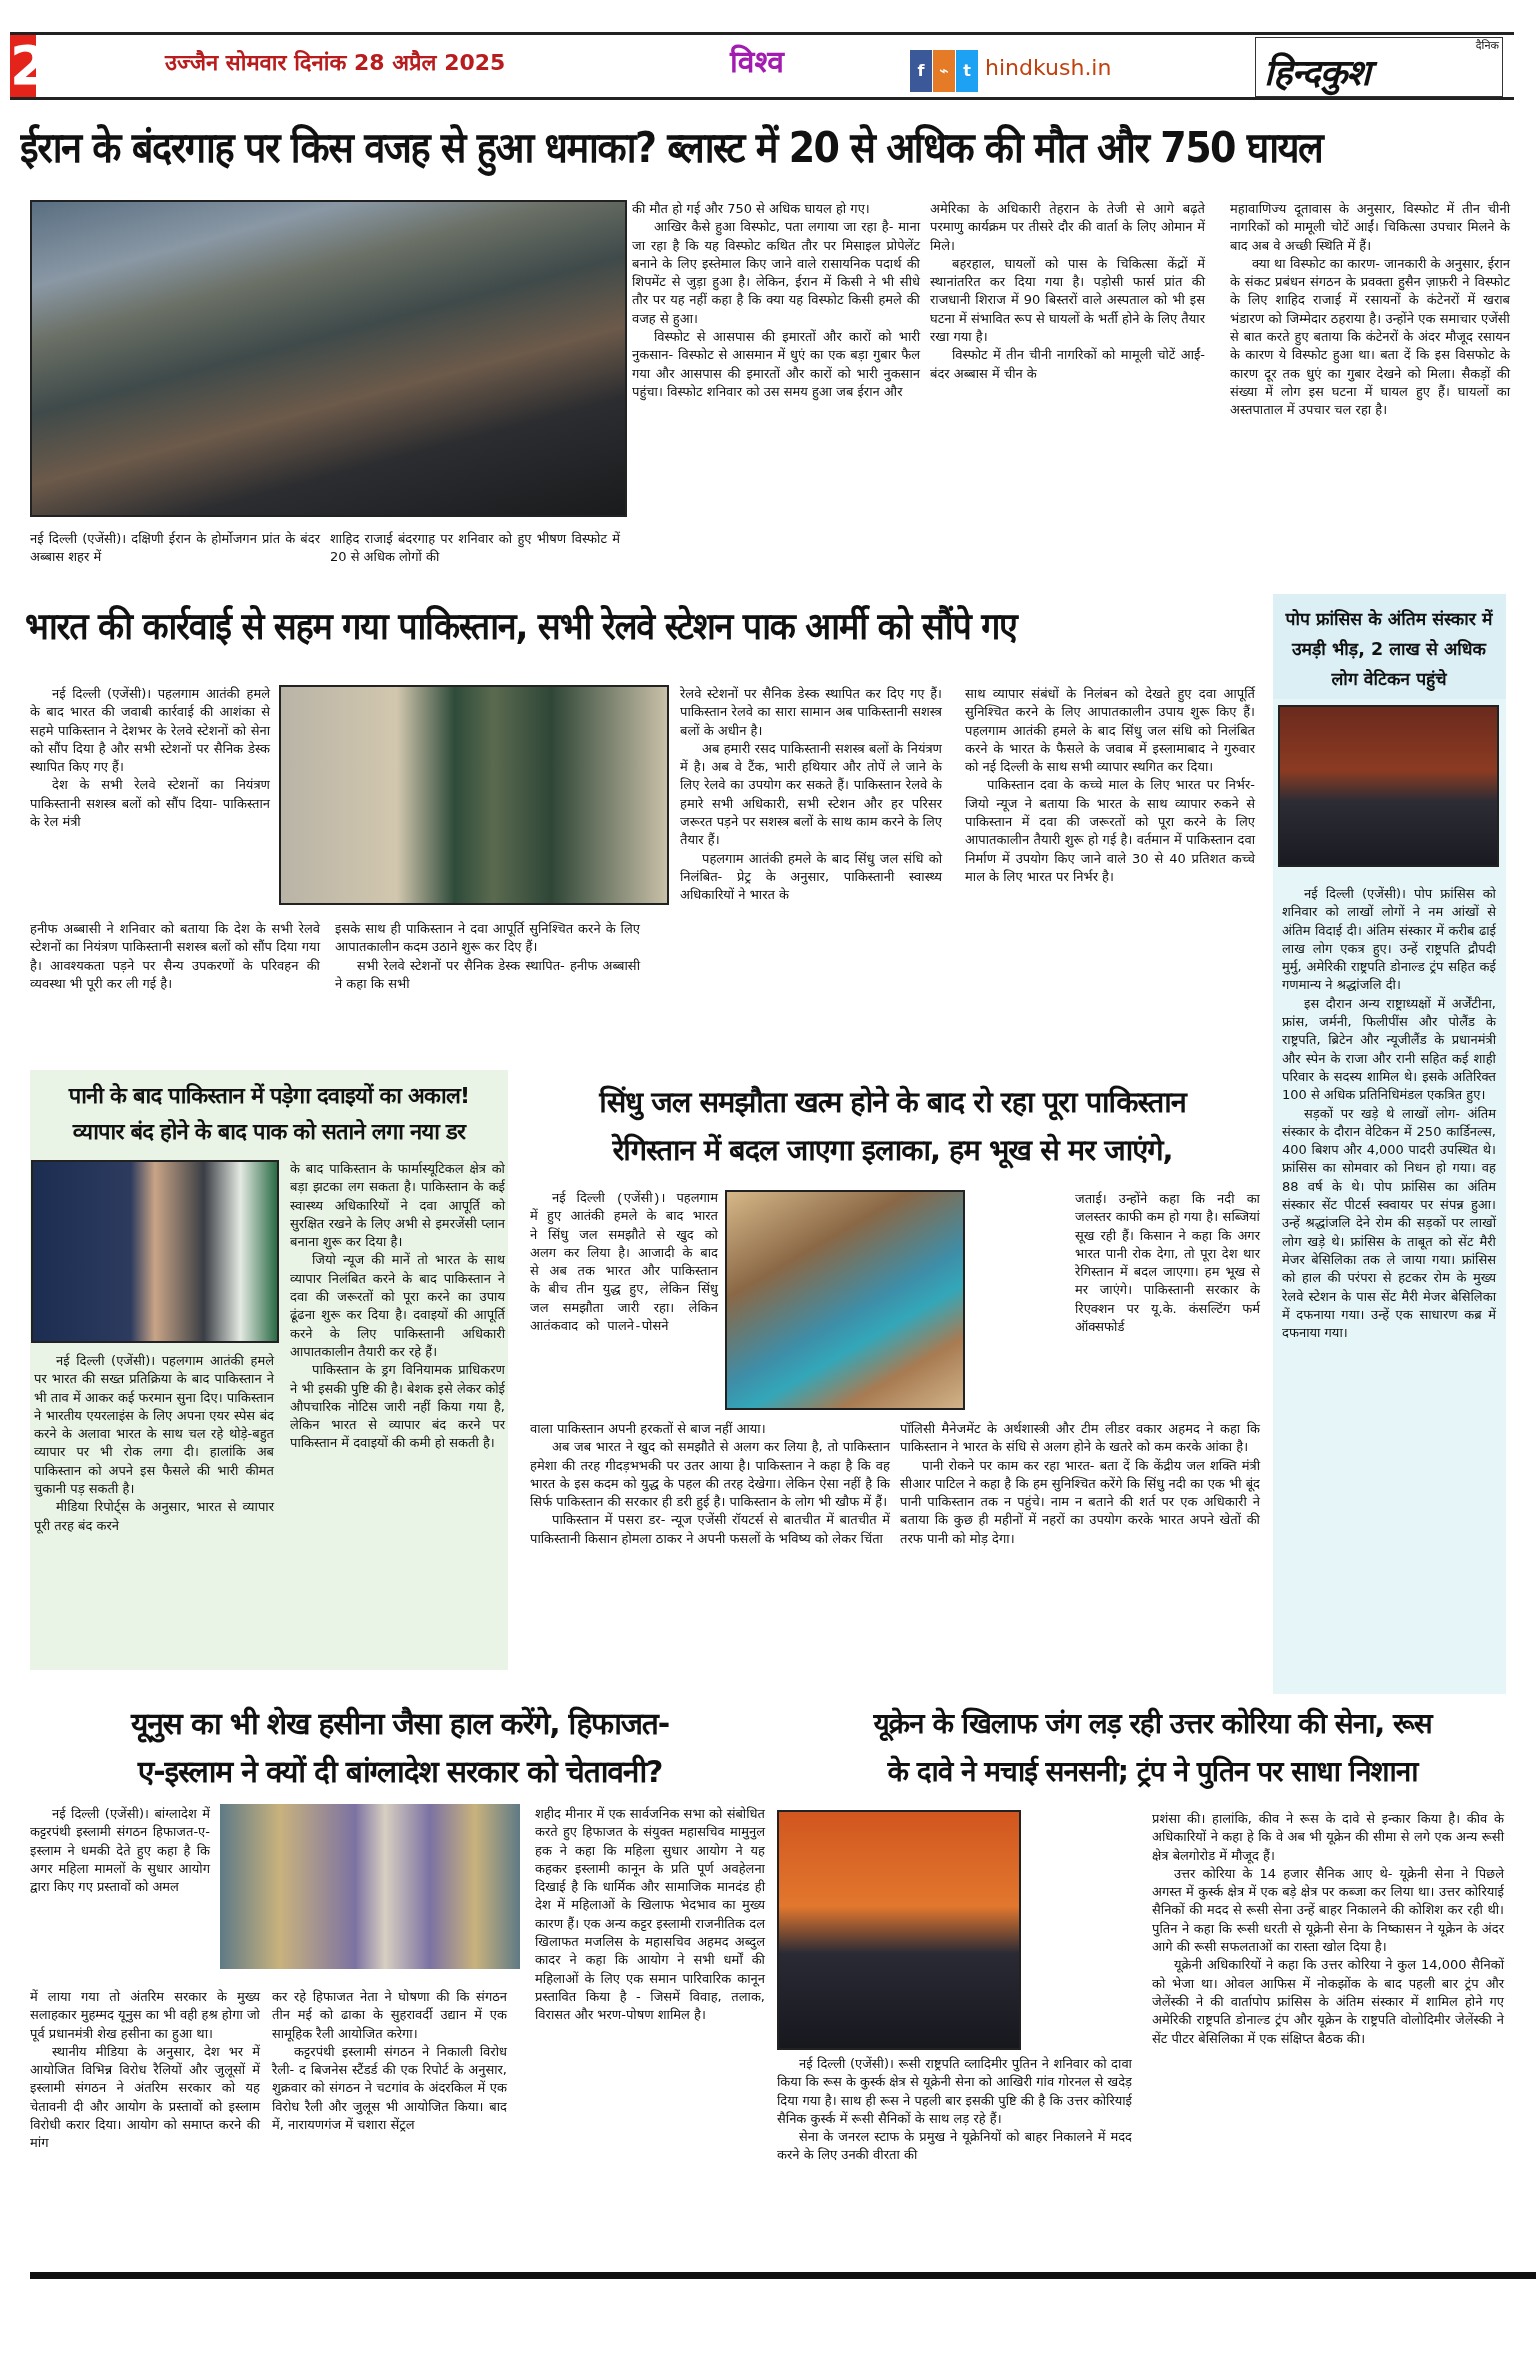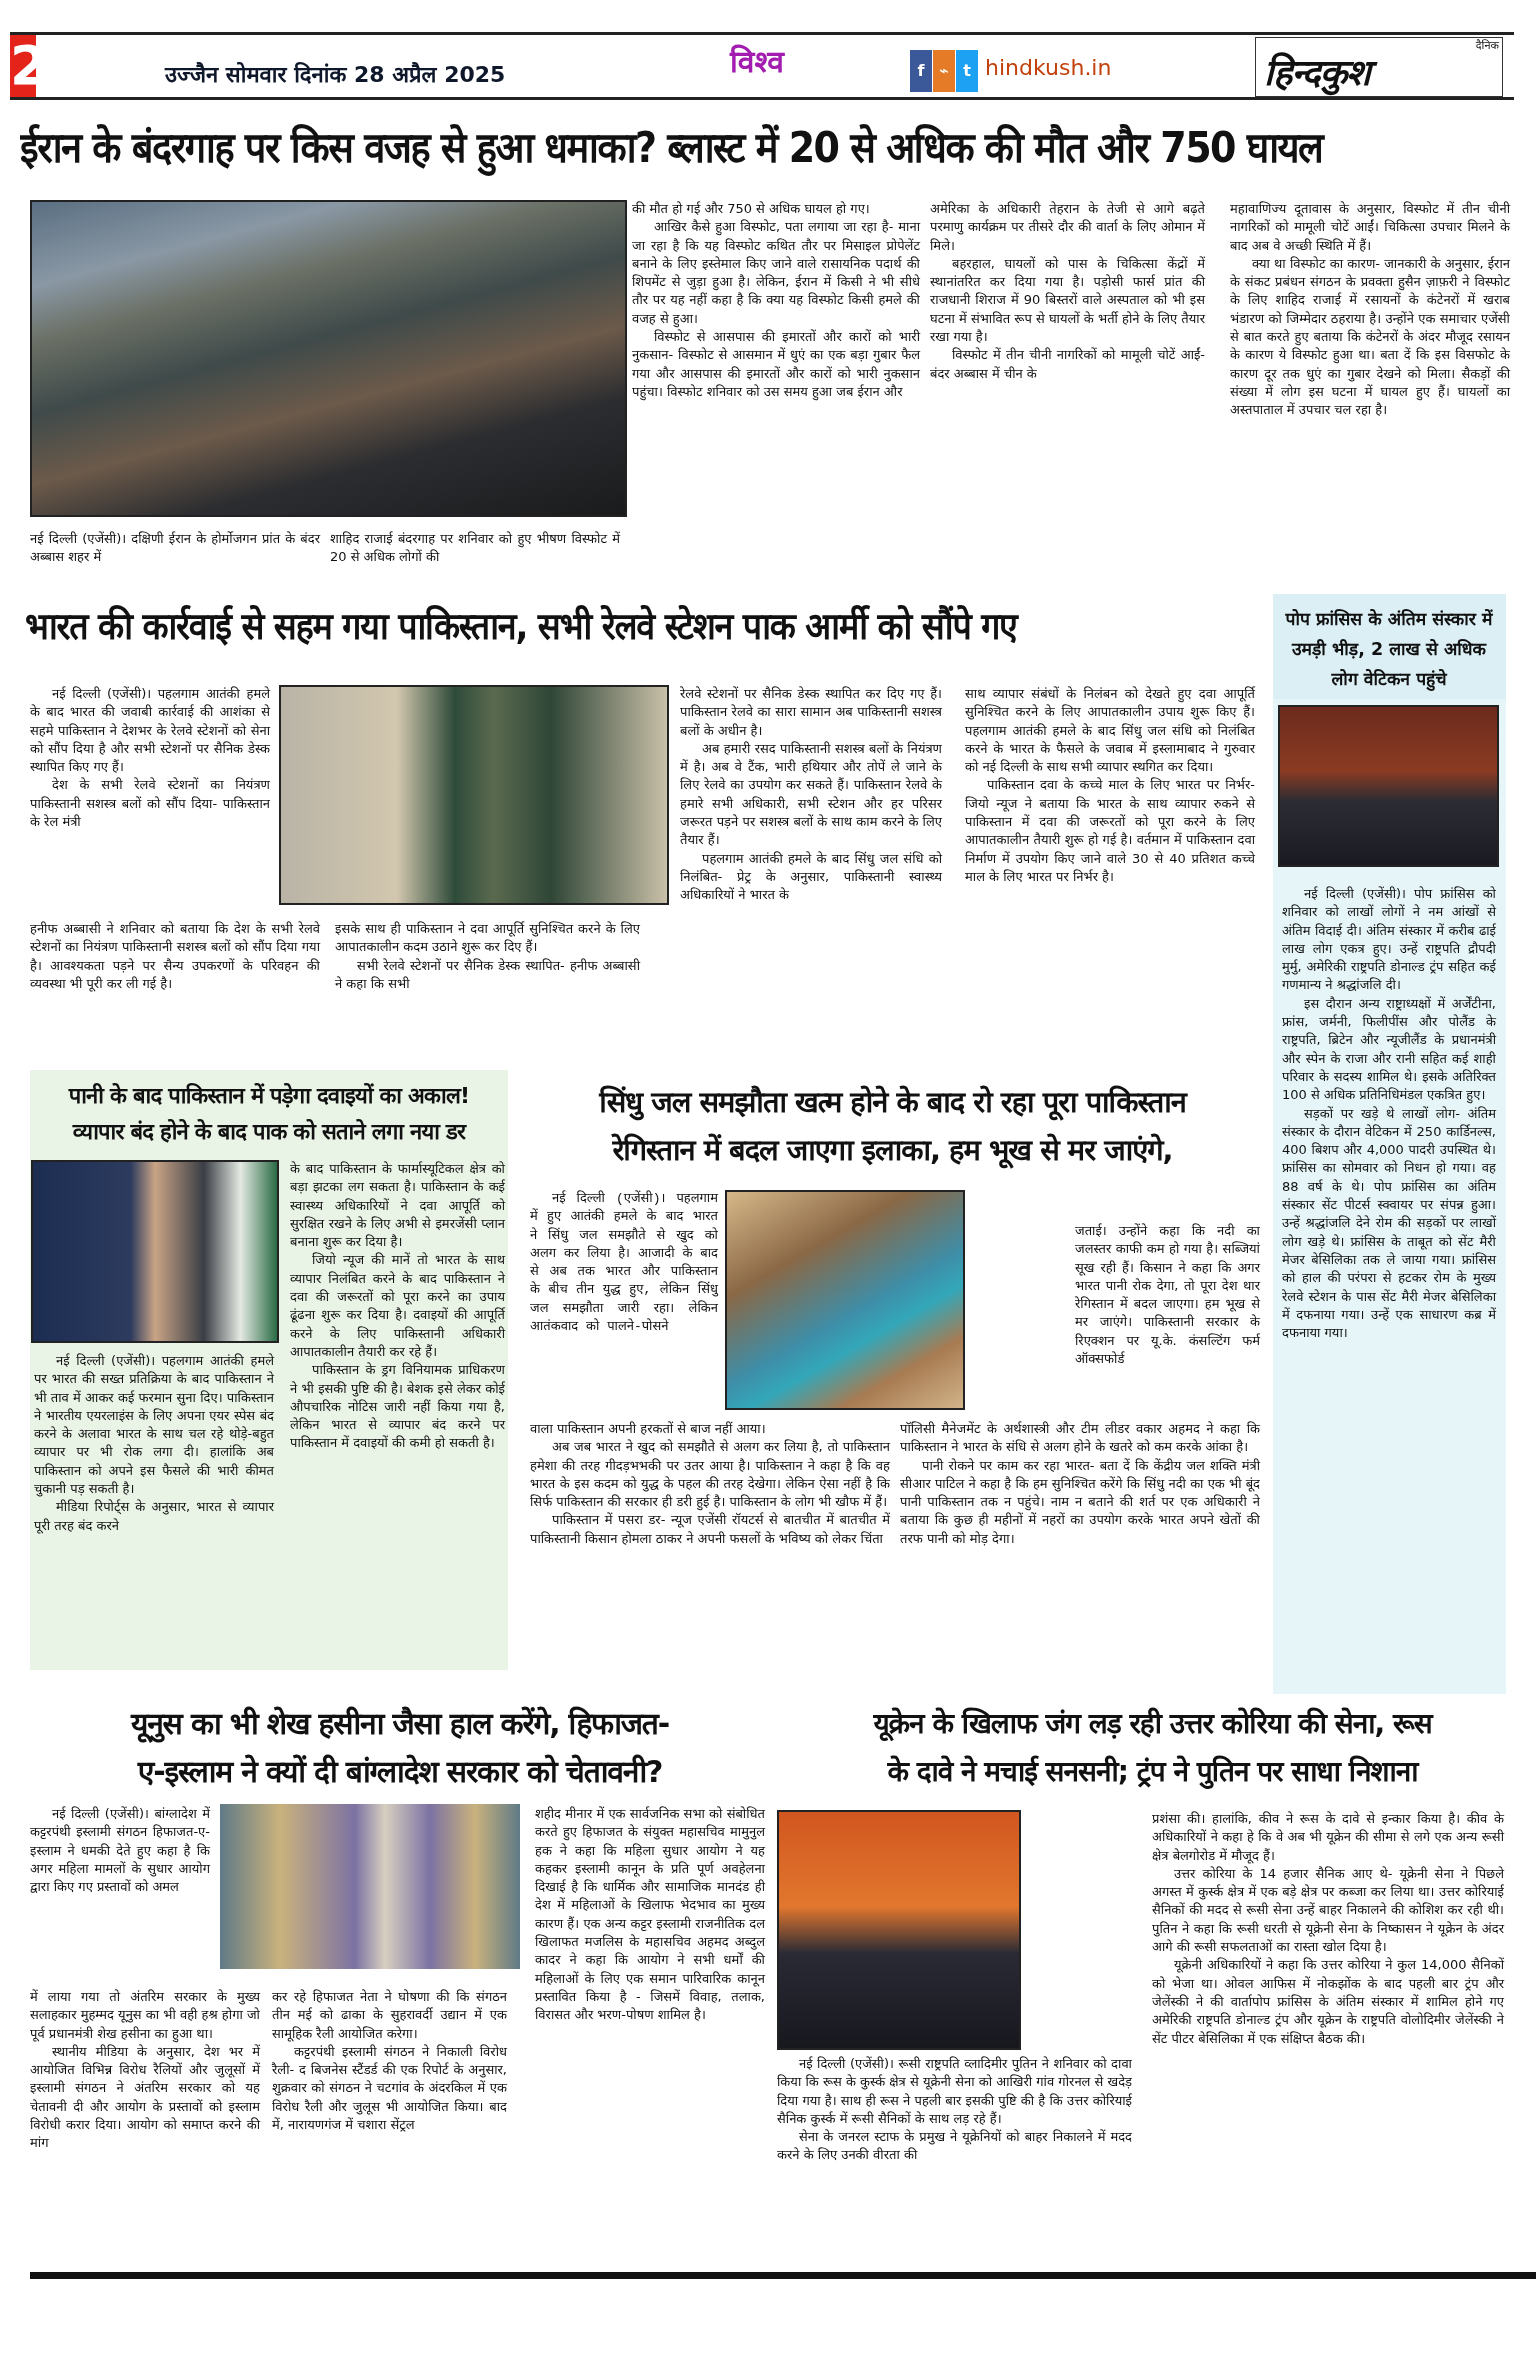--- a/index.html
+++ b/index.html
@@ -4,21 +4,21 @@
 <style>
   * { box-sizing: border-box; margin: 0; padding: 0; }
   html, body { width: 1536px; height: 2363px; background: #ffffff; }
   body { position: relative; font-family: "DejaVu Sans", "Liberation Sans", sans-serif; color: #111; overflow: hidden; }
 
   .abs { position: absolute; }
 
   
   .masthead { left: 10px; top: 32px; width: 1504px; height: 68px; border-top: 3px solid #222; border-bottom: 3px solid #222; }
   .page-no { left: 0; top: 0; width: 26px; height: 62px; background: #e4231b; color: #fff; font: bold 54px/62px "DejaVu Sans", sans-serif; text-align: center; }
-  .dateline { left: 45px; top: 26px; font: bold 22px/28px "DejaVu Sans", sans-serif; color: #0f172a; }
+  .dateline { left: 45px; top: 14px; font: bold 22px/28px "DejaVu Sans", sans-serif; color: #b91c1c; }
   .section { left: 235px; top: 10px; font: bold 30px/34px "DejaVu Sans", sans-serif; color: #a21caf; }
   .social { left: 298px; top: 15px; height: 42px; display: flex; gap: 1px; }
   .soc { width: 15px; height: 42px; color: #fff; font: bold 16px/42px "DejaVu Sans", sans-serif; text-align: center; }
   .soc.fb { background: #3b5998; } .soc.rss { background: #e57b26; } .soc.tw { background: #1da1f2; }
   .site { left: 346px; top: 18px; font: 22px/30px "DejaVu Sans", sans-serif; color: #c2410c; }
   .logo-box { left: 418px; top: 2px; width: 84px; height: 60px; border: 1px solid #333; }
   .logo-small { right: 3px; top: 1px; font: 11px/13px "DejaVu Sans", sans-serif; }
   .logo-main { left: 2px; top: 14px; font: italic bold 24px/40px "DejaVu Serif", serif; letter-spacing: -1px; }
 
   .headline { font-family: "DejaVu Sans", sans-serif; font-weight: bold; color: #111; white-space: nowrap; overflow: hidden; }
@@ -139,21 +139,21 @@
 </div>
 
 <div class="abs desert-title">
   <div>सिंधु जल समझौता खत्म होने के बाद रो रहा पूरा पाकिस्तान</div>
   <div>रेगिस्तान में बदल जाएगा इलाका, हम भूख से मर जाएंगे,</div>
 </div>
 <div class="abs col" style="left:530px; top:1190px; width:188px;font-family:Liberation Mono, monospace;">
   <p>नई दिल्ली (एजेंसी)। पहलगाम में हुए आतंकी हमले के बाद भारत ने सिंधु जल समझौते से खुद को अलग कर लिया है। आजादी के बाद से अब तक भारत और पाकिस्तान के बीच तीन युद्ध हुए, लेकिन सिंधु जल समझौता जारी रहा। लेकिन आतंकवाद को पालने-पोसने</p>
 </div>
 <div class="abs photo ph-river"></div>
-<div class="abs col" style="left:1075px; top:1190px; width:185px;margin-top:32px;">
+<div class="abs col" style="left:1075px; top:1190px; width:185px;">
   <p class="ni">जताई। उन्होंने कहा कि नदी का जलस्तर काफी कम हो गया है। सब्जियां सूख रही हैं। किसान ने कहा कि अगर भारत पानी रोक देगा, तो पूरा देश थार रेगिस्तान में बदल जाएगा। हम भूख से मर जाएंगे। पाकिस्तानी सरकार के रिएक्शन पर यू.के. कंसल्टिंग फर्म ऑक्सफोर्ड</p>
 </div>
 <div class="abs col" style="left:530px; top:1420px; width:360px;">
   <p class="ni">वाला पाकिस्तान अपनी हरकतों से बाज नहीं आया।</p>
   <p>अब जब भारत ने खुद को समझौते से अलग कर लिया है, तो पाकिस्तान हमेशा की तरह गीदड़भभकी पर उतर आया है। पाकिस्तान ने कहा है कि वह भारत के इस कदम को युद्ध के पहल की तरह देखेगा। लेकिन ऐसा नहीं है कि सिर्फ पाकिस्तान की सरकार ही डरी हुई है। पाकिस्तान के लोग भी खौफ में हैं।</p>
   <p>पाकिस्तान में पसरा डर- न्यूज एजेंसी रॉयटर्स से बातचीत में बातचीत में पाकिस्तानी किसान होमला ठाकर ने अपनी फसलों के भविष्य को लेकर चिंता</p>
 </div>
 <div class="abs col" style="left:900px; top:1420px; width:360px;">
   <p class="ni">पॉलिसी मैनेजमेंट के अर्थशास्त्री और टीम लीडर वकार अहमद ने कहा कि पाकिस्तान ने भारत के संधि से अलग होने के खतरे को कम करके आंका है।</p>
   <p>पानी रोकने पर काम कर रहा भारत- बता दें कि केंद्रीय जल शक्ति मंत्री सीआर पाटिल ने कहा है कि हम सुनिश्चित करेंगे कि सिंधु नदी का एक भी बूंद पानी पाकिस्तान तक न पहुंचे। नाम न बताने की शर्त पर एक अधिकारी ने बताया कि कुछ ही महीनों में नहरों का उपयोग करके भारत अपने खेतों की तरफ पानी को मोड़ देगा।</p>

